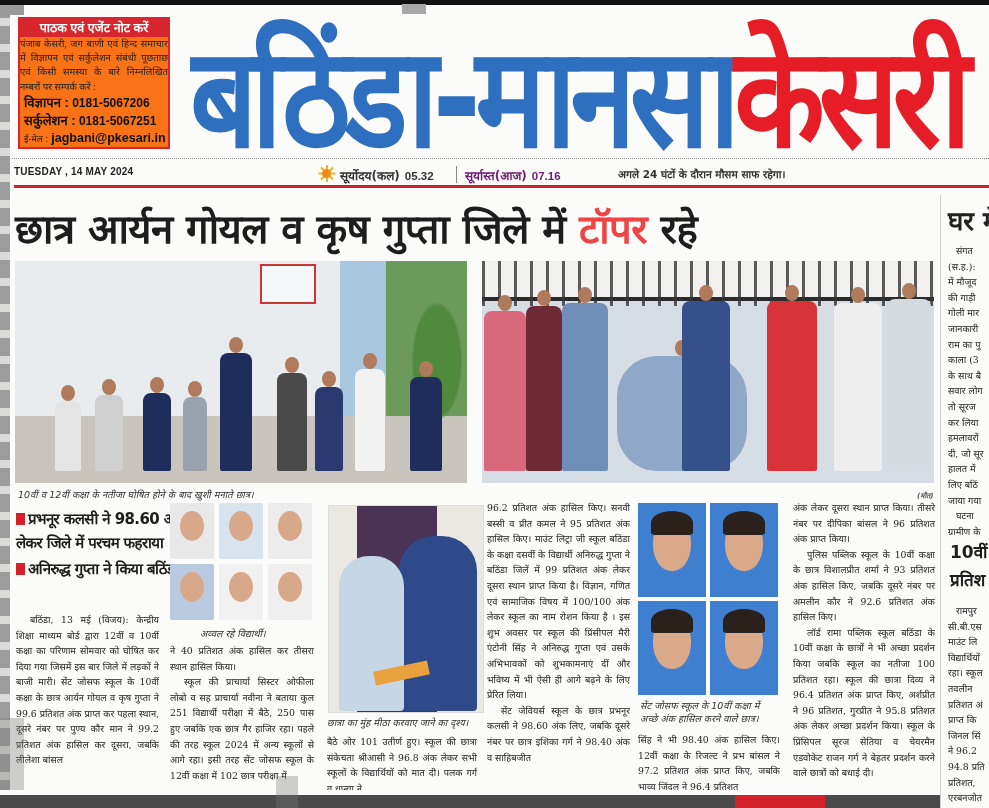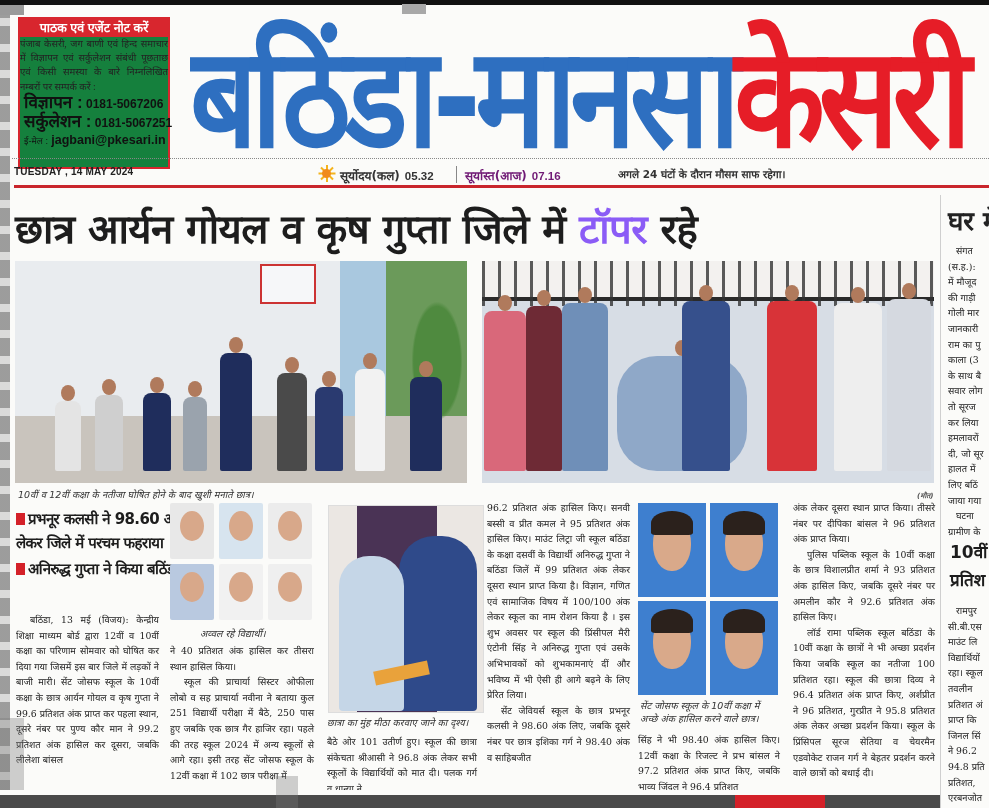--- a/index.html
+++ b/index.html
@@ -7,26 +7,26 @@
   body { position: relative; font-family: "DejaVu Sans", "Liberation Sans", sans-serif; color: #222; }
 
   
   .scan-edge { position: absolute; left: 0; top: 0; width: 10px; height: 808px;
     background: repeating-linear-gradient(to bottom, #7d7d7d 0 18px, #cfcfcf 18px 26px); opacity: .75; }
   .top-bar { position: absolute; left: 0; top: 0; width: 989px; height: 5px; background: #111; }
   .top-tab { position: absolute; left: 0; top: 5px; width: 24px; height: 10px; background: #9a9a9a; }
   .top-tab2 { position: absolute; left: 402px; top: 4px; width: 24px; height: 10px; background: #a8a8a8; }
 
   
-  .notice { position: absolute; left: 18px; top: 17px; width: 152px; height: 152px; border: 2px solid #d8262e; background: #15803d; }
+  .notice { position: absolute; left: 18px; top: 17px; width: 152px; height: 132px; border: 2px solid #d8262e; background: #f97316; }
   .notice-title { background: #d8262e; color: #fff; font-family: "Liberation Sans", sans-serif; font-weight: bold; font-size: 12.5px; text-align: center; height: 18px; line-height: 18px; }
   .notice-body { font-family: "Liberation Serif", serif; font-size: 9.6px; line-height: 14.2px; padding: 0 0; color: #222; text-align: justify; }
   .notice-line { font-family: "Liberation Sans", sans-serif; font-weight: bold; font-size: 12px; line-height: 17px; padding: 0 4px; color: #111; white-space: nowrap; }
   .notice-line.email span.v { font-size: 12.5px; }
-  .notice-line .lbl { font-size: 17px; }
+  .notice-line .lbl { font-size: 13px; }
   .notice-line.email .lbl { font-size: 9px; font-weight: normal; }
 
   
   .masthead { position: absolute; left: 190px; top: 10px; width: 800px; height: 148px; white-space: nowrap; overflow: hidden; }
   .mast-blue { font-family: "DejaVu Sans", sans-serif; font-weight: bold; color: #2e6fc0; font-size: 118px; letter-spacing: -6px; line-height: 148px; display: inline-block; transform: scaleY(1.18); transform-origin: top left; }
   .mast-red { font-family: "DejaVu Sans", sans-serif; font-weight: bold; color: #e61d27; font-size: 118px; letter-spacing: -6px; line-height: 148px; display: inline-block; transform: scaleY(1.18); transform-origin: top left; }
 
   .dotted-rule { position: absolute; left: 12px; top: 158px; width: 977px; border-top: 1px dotted #888; }
   .dateline { position: absolute; left: 14px; top: 166px; font-family: "Liberation Sans", sans-serif; font-weight: bold; font-size: 10px; color: #222; letter-spacing: .2px; }
   .sun { position: absolute; left: 318px; top: 165px; width: 17px; height: 17px; }
@@ -34,21 +34,21 @@
   .sun-ray { position: absolute; left: 7.5px; top: 0; width: 2px; height: 17px; background: #f4b31c; }
   .sunrise { position: absolute; left: 340px; top: 167px; font-size: 12px; font-weight: bold; color: #333; white-space: nowrap; }
   .sunrise .num, .sunset .num { font-weight: bold; font-family: "Liberation Sans", sans-serif; font-size: 11.5px; margin-left: 5px; }
   .sep { position: absolute; left: 456px; top: 166px; width: 1px; height: 17px; background: #888; }
   .sunset { position: absolute; left: 465px; top: 167px; font-size: 12px; font-weight: bold; color: #701a75; white-space: nowrap; }
   .weather { position: absolute; left: 618px; top: 167px; font-size: 10.5px; font-weight: bold; color: #333; white-space: nowrap; }
   .red-rule { position: absolute; left: 14px; top: 185px; width: 975px; height: 3px; background: #c9252c; }
 
   
   .headline { position: absolute; left: 15px; top: 200px; font-family: "DejaVu Sans", sans-serif; font-weight: bold; font-size: 40px; color: #1d1d1d; white-space: nowrap; letter-spacing: -.5px; }
-  .headline .hl { color: #8b5cf6; text-align: center; }
+  .headline .hl { color: #ef4444; text-align: center; }
   .col-rule { position: absolute; left: 940px; top: 195px; width: 1px; height: 613px; background: #cfcfcf; }
   .side-head { position: absolute; left: 948px; top: 202px; font-size: 26px; font-weight: bold; color: #222; white-space: nowrap; }
 
   
   .photo { position: absolute; overflow: hidden; }
   .photo-boys { left: 15px; top: 261px; width: 452px; height: 222px;
     background:
       linear-gradient(to bottom, transparent 0 70%, #c9c4bd 70% 100%),
       linear-gradient(to right, #e9ecef 0 72%, #a9c8df 72% 82%, #6b9a5a 82% 100%); }
   .photo-boys .hoop { position: absolute; left: 245px; top: 3px; width: 56px; height: 40px; border: 2px solid #c33; background: rgba(255,255,255,.6); }

